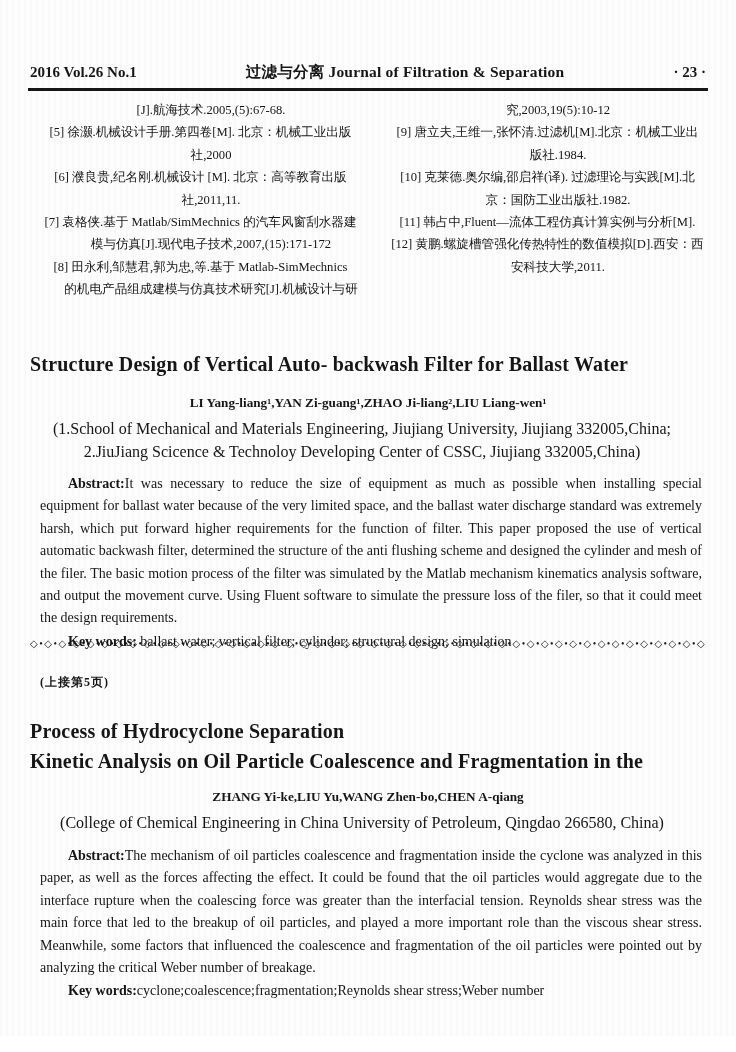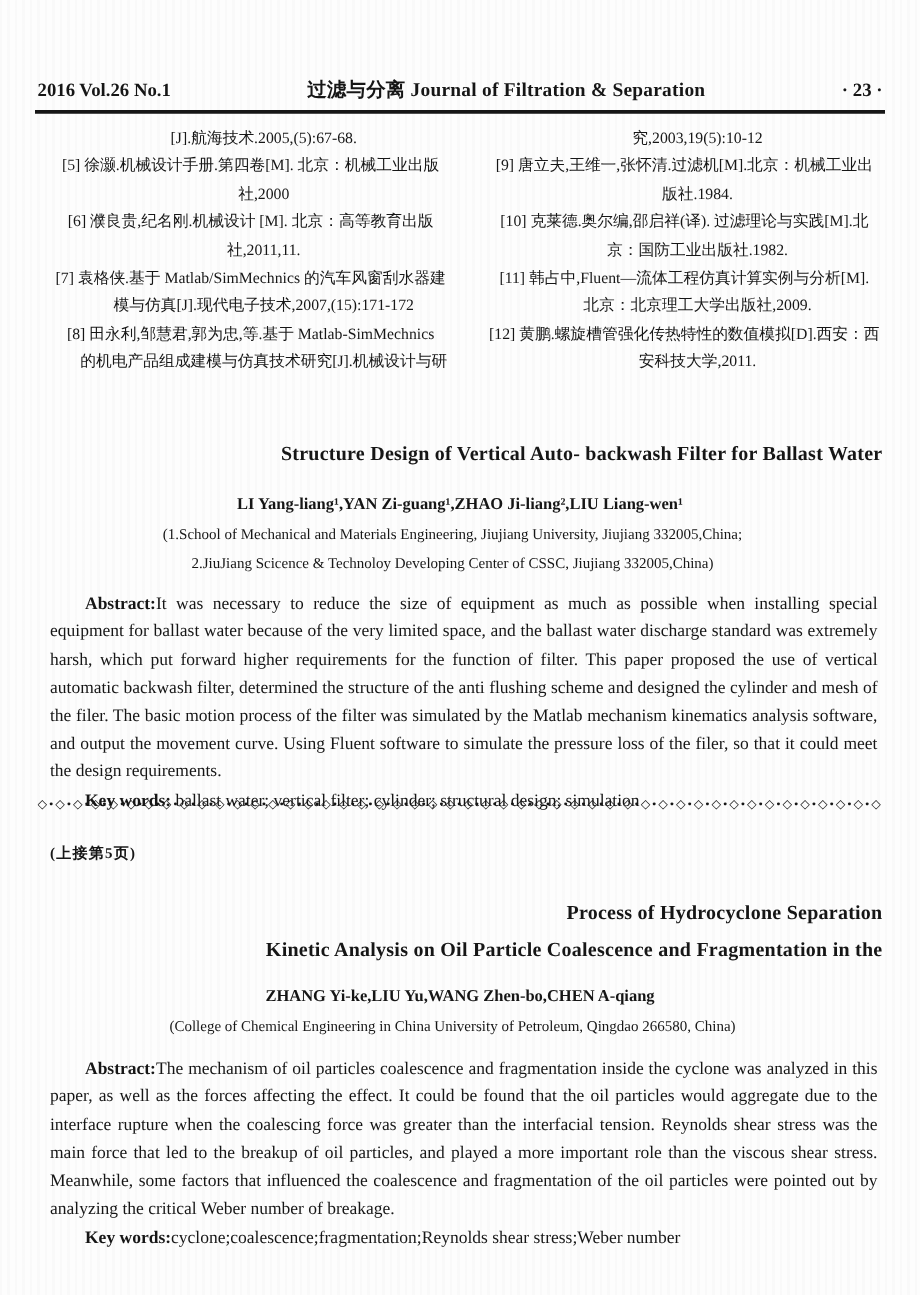--- a/index.html
+++ b/index.html
@@ -27,34 +27,34 @@
   .refs{
     position:absolute;top:99px;left:40px;right:28px;
     display:flex;gap:26px;
     font-size:12.6px;line-height:22.4px;text-align:center;
   }
   .refs .col{flex:1 1 0;min-width:0;}
   .ref-line{white-space:nowrap;overflow:hidden;}
   .ref-line.cont{padding-left:21px;}
   
   .a-title{
-    position:absolute;left:30px;right:30px;text-align:right;
-    font-size:16px;font-weight:bold;line-height:30px;letter-spacing:.2px;
+    position:absolute;left:30px;right:30px;text-align:left;
+    font-size:20px;font-weight:bold;line-height:30px;letter-spacing:.2px;
   }
   .t1{top:349px;}
   .t2{top:716px;}
   .authors{
     position:absolute;left:30px;right:30px;text-align:center;
     font-size:13.2px;font-weight:bold;
   }
   .au1{top:395px;}
   .au2{top:789px;}
   .affil{
     position:absolute;left:30px;right:42px;text-align:center;
-    font-size:12px;
+    font-size:16px;
     font-family:Liberation Serif, serif;
   }
   .af1a{top:420px;}
   .af1b{top:443px;}
   .af2{top:814px;}
   .abs-block{
     position:absolute;left:40px;right:34px;
     font-size:14px;line-height:22.4px;text-align:justify;
   }
   .ab1{top:473px;}
@@ -98,21 +98,20 @@
       <div class="ref-line">[8] 田永利,邹慧君,郭为忠,等.基于 Matlab-SimMechnics</div>
       <div class="ref-line cont">的机电产品组成建模与仿真技术研究[J].机械设计与研</div>
     </div>
     <div class="col">
       <div class="ref-line cont">究,2003,19(5):10-12</div>
       <div class="ref-line">[9] 唐立夫,王维一,张怀清.过滤机[M].北京：机械工业出</div>
       <div class="ref-line cont">版社.1984.</div>
       <div class="ref-line">[10] 克莱德.奥尔编,邵启祥(译). 过滤理论与实践[M].北</div>
       <div class="ref-line cont">京：国防工业出版社.1982.</div>
       <div class="ref-line">[11] 韩占中,Fluent—流体工程仿真计算实例与分析[M].</div>
-      <div class="ref-line cont">北京：北京理工大学出版社,2009.</div>
       <div class="ref-line">[12] 黄鹏.螺旋槽管强化传热特性的数值模拟[D].西安：西</div>
       <div class="ref-line cont">安科技大学,2011.</div>
     </div>
   </div>
 
   <div class="a-title t1">Structure Design of Vertical Auto- backwash Filter for Ballast Water</div>
   <div class="authors au1">LI Yang-liang¹,YAN Zi-guang¹,ZHAO Ji-liang²,LIU Liang-wen¹</div>
   <div class="affil af1a">(1.School of Mechanical and Materials Engineering, Jiujiang University, Jiujiang 332005,China;</div>
   <div class="affil af1b">2.JiuJiang Scicence &amp; Technoloy Developing Center of CSSC, Jiujiang 332005,China)</div>
 

